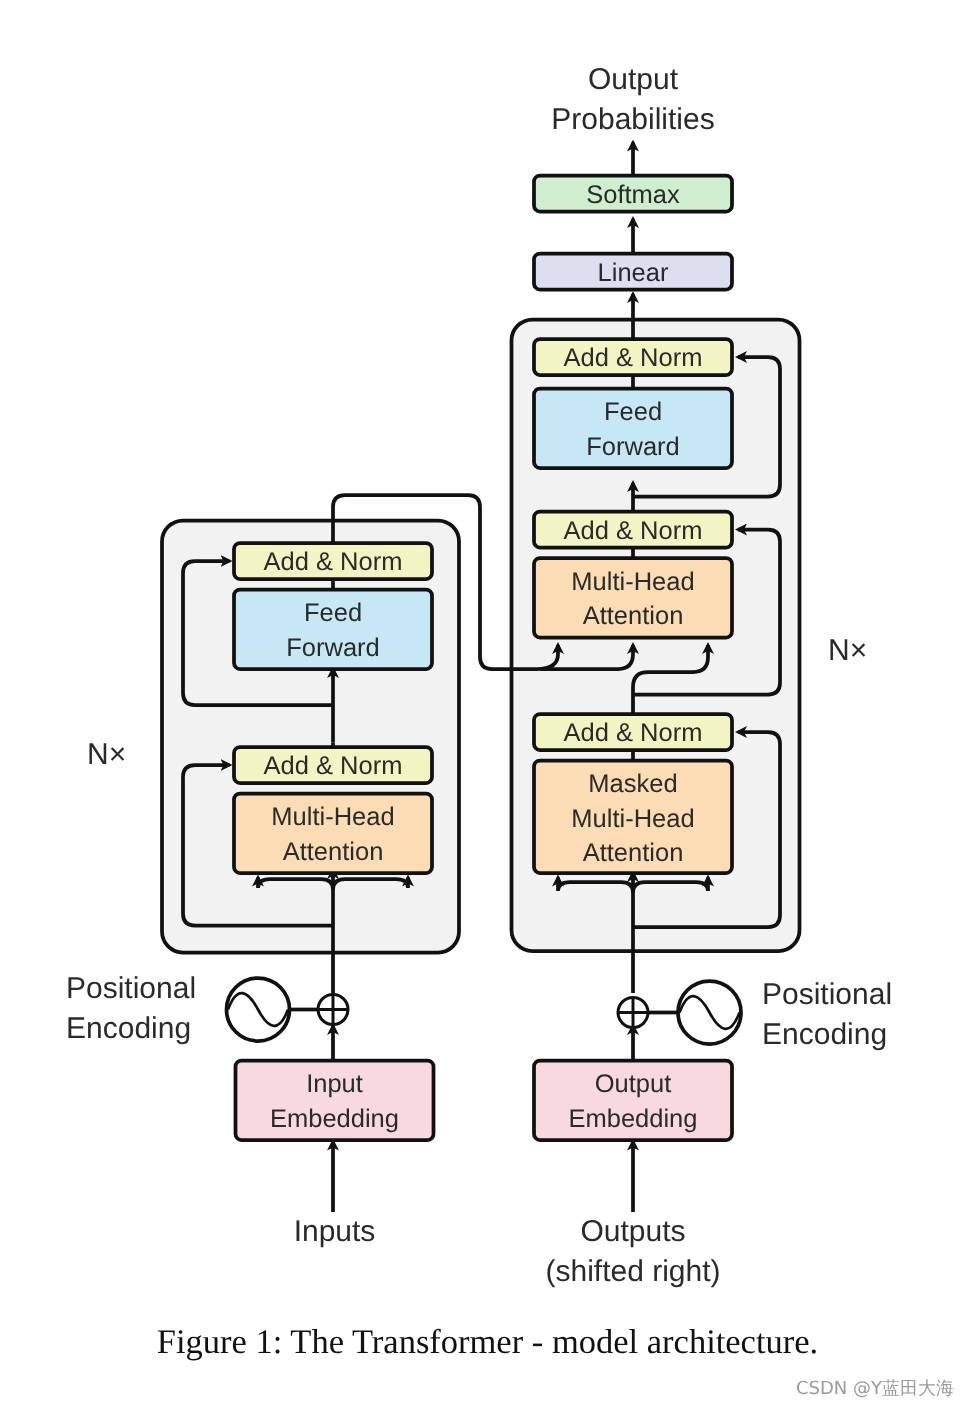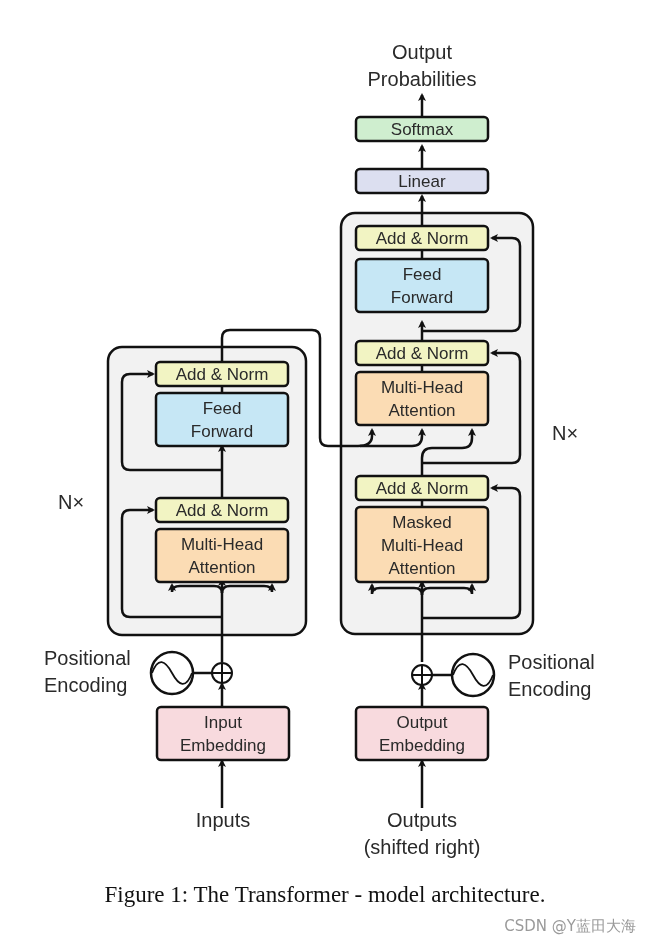--- a/index.html
+++ b/index.html
@@ -3,21 +3,21 @@
 <meta charset="utf-8">
 <style>
   html, body { margin: 0; padding: 0; background: #ffffff; }
   body { width: 650px; height: 943px; position: relative; overflow: hidden; }
   svg { position: absolute; left: 0; top: 0; }
   .blk-text { font-family: "Liberation Sans", sans-serif; font-size: 17px; fill: #2a2a2a; }
   .lbl-text { font-family: "Liberation Sans", sans-serif; font-size: 20px; fill: #2a2a2a; }
   .cap { position: absolute; left: 0; width: 650px; top: 882px; text-align: center;
          font-family: "Liberation Serif", serif; font-size: 23px; color: #111; }
   .wm { position: absolute; right: 14px; top: 917px; font-family: "DejaVu Sans", sans-serif;
-        font-size: 15px; color: #9a9a9a; }
+        font-size: 12px; color: #9a9a9a; }
 </style>
 </head>
 <body>
 
 <svg width="650" height="943" viewBox="0 0 650 943">
   <defs>
     <marker id="ah" markerWidth="8" markerHeight="8" refX="6" refY="4" orient="auto" markerUnits="userSpaceOnUse">
       <path d="M0,0 L8,4 L0,8 L2,4 z" fill="#111"></path>
     </marker>
   </defs>

